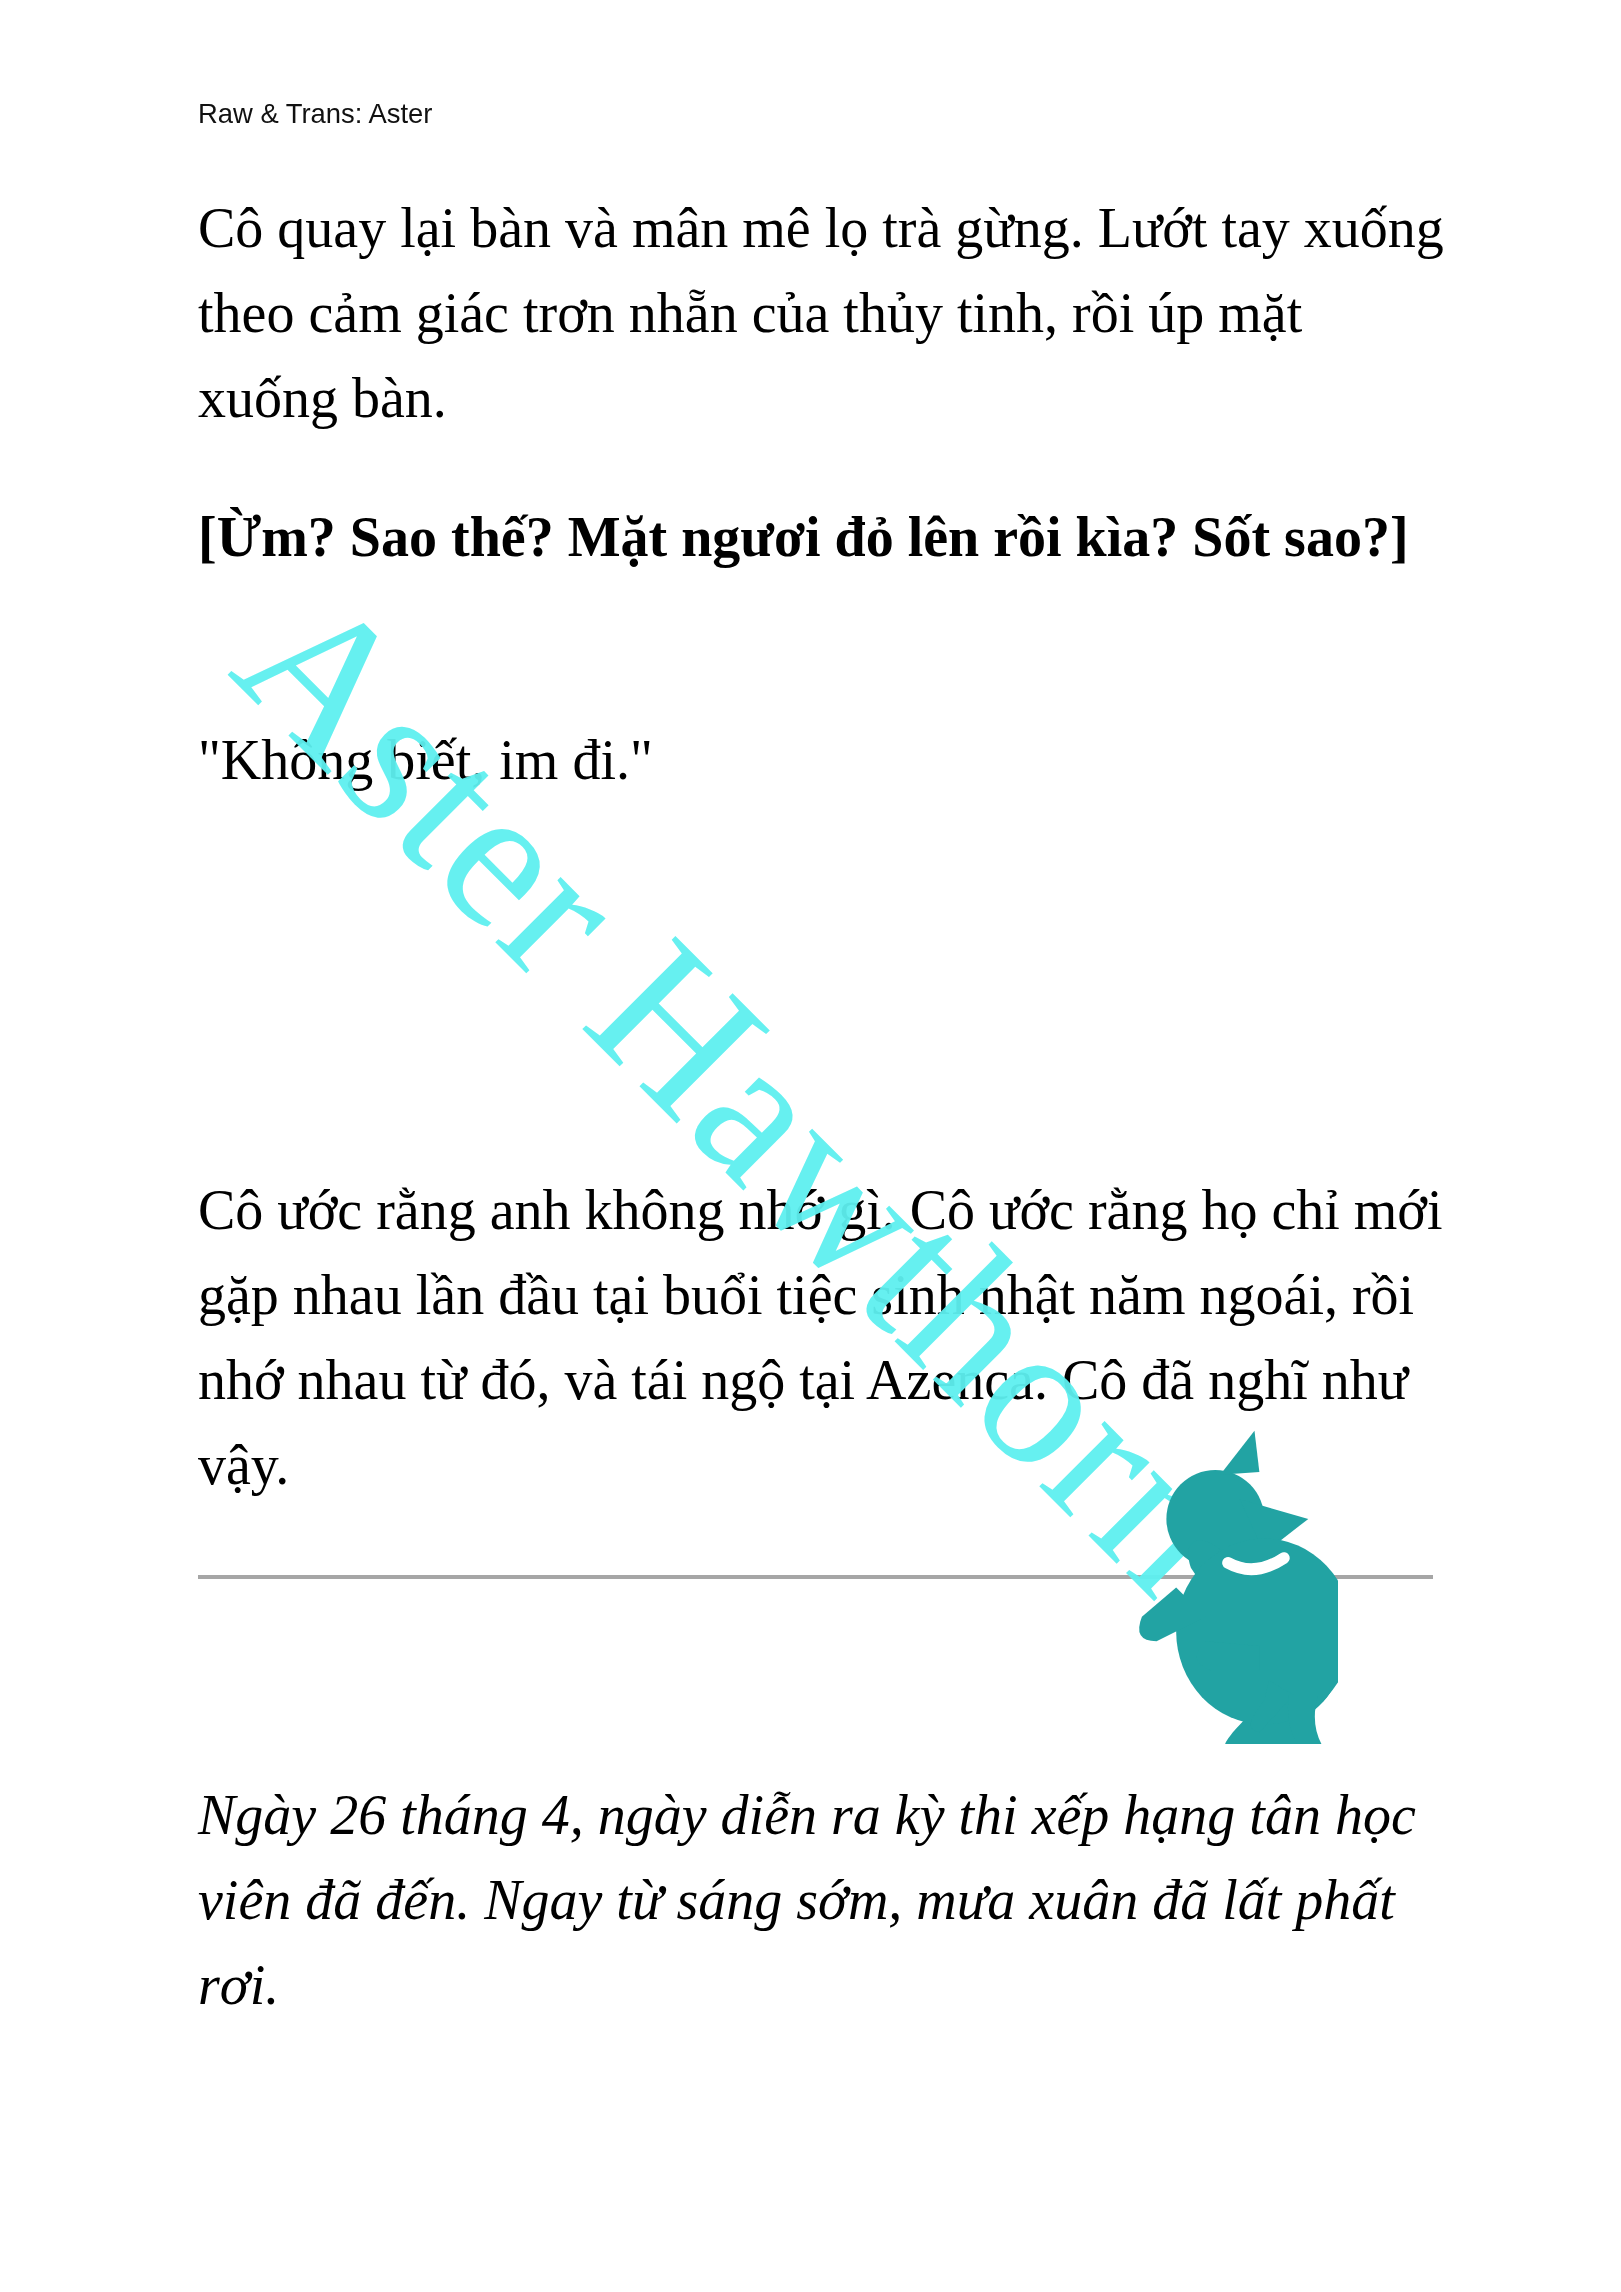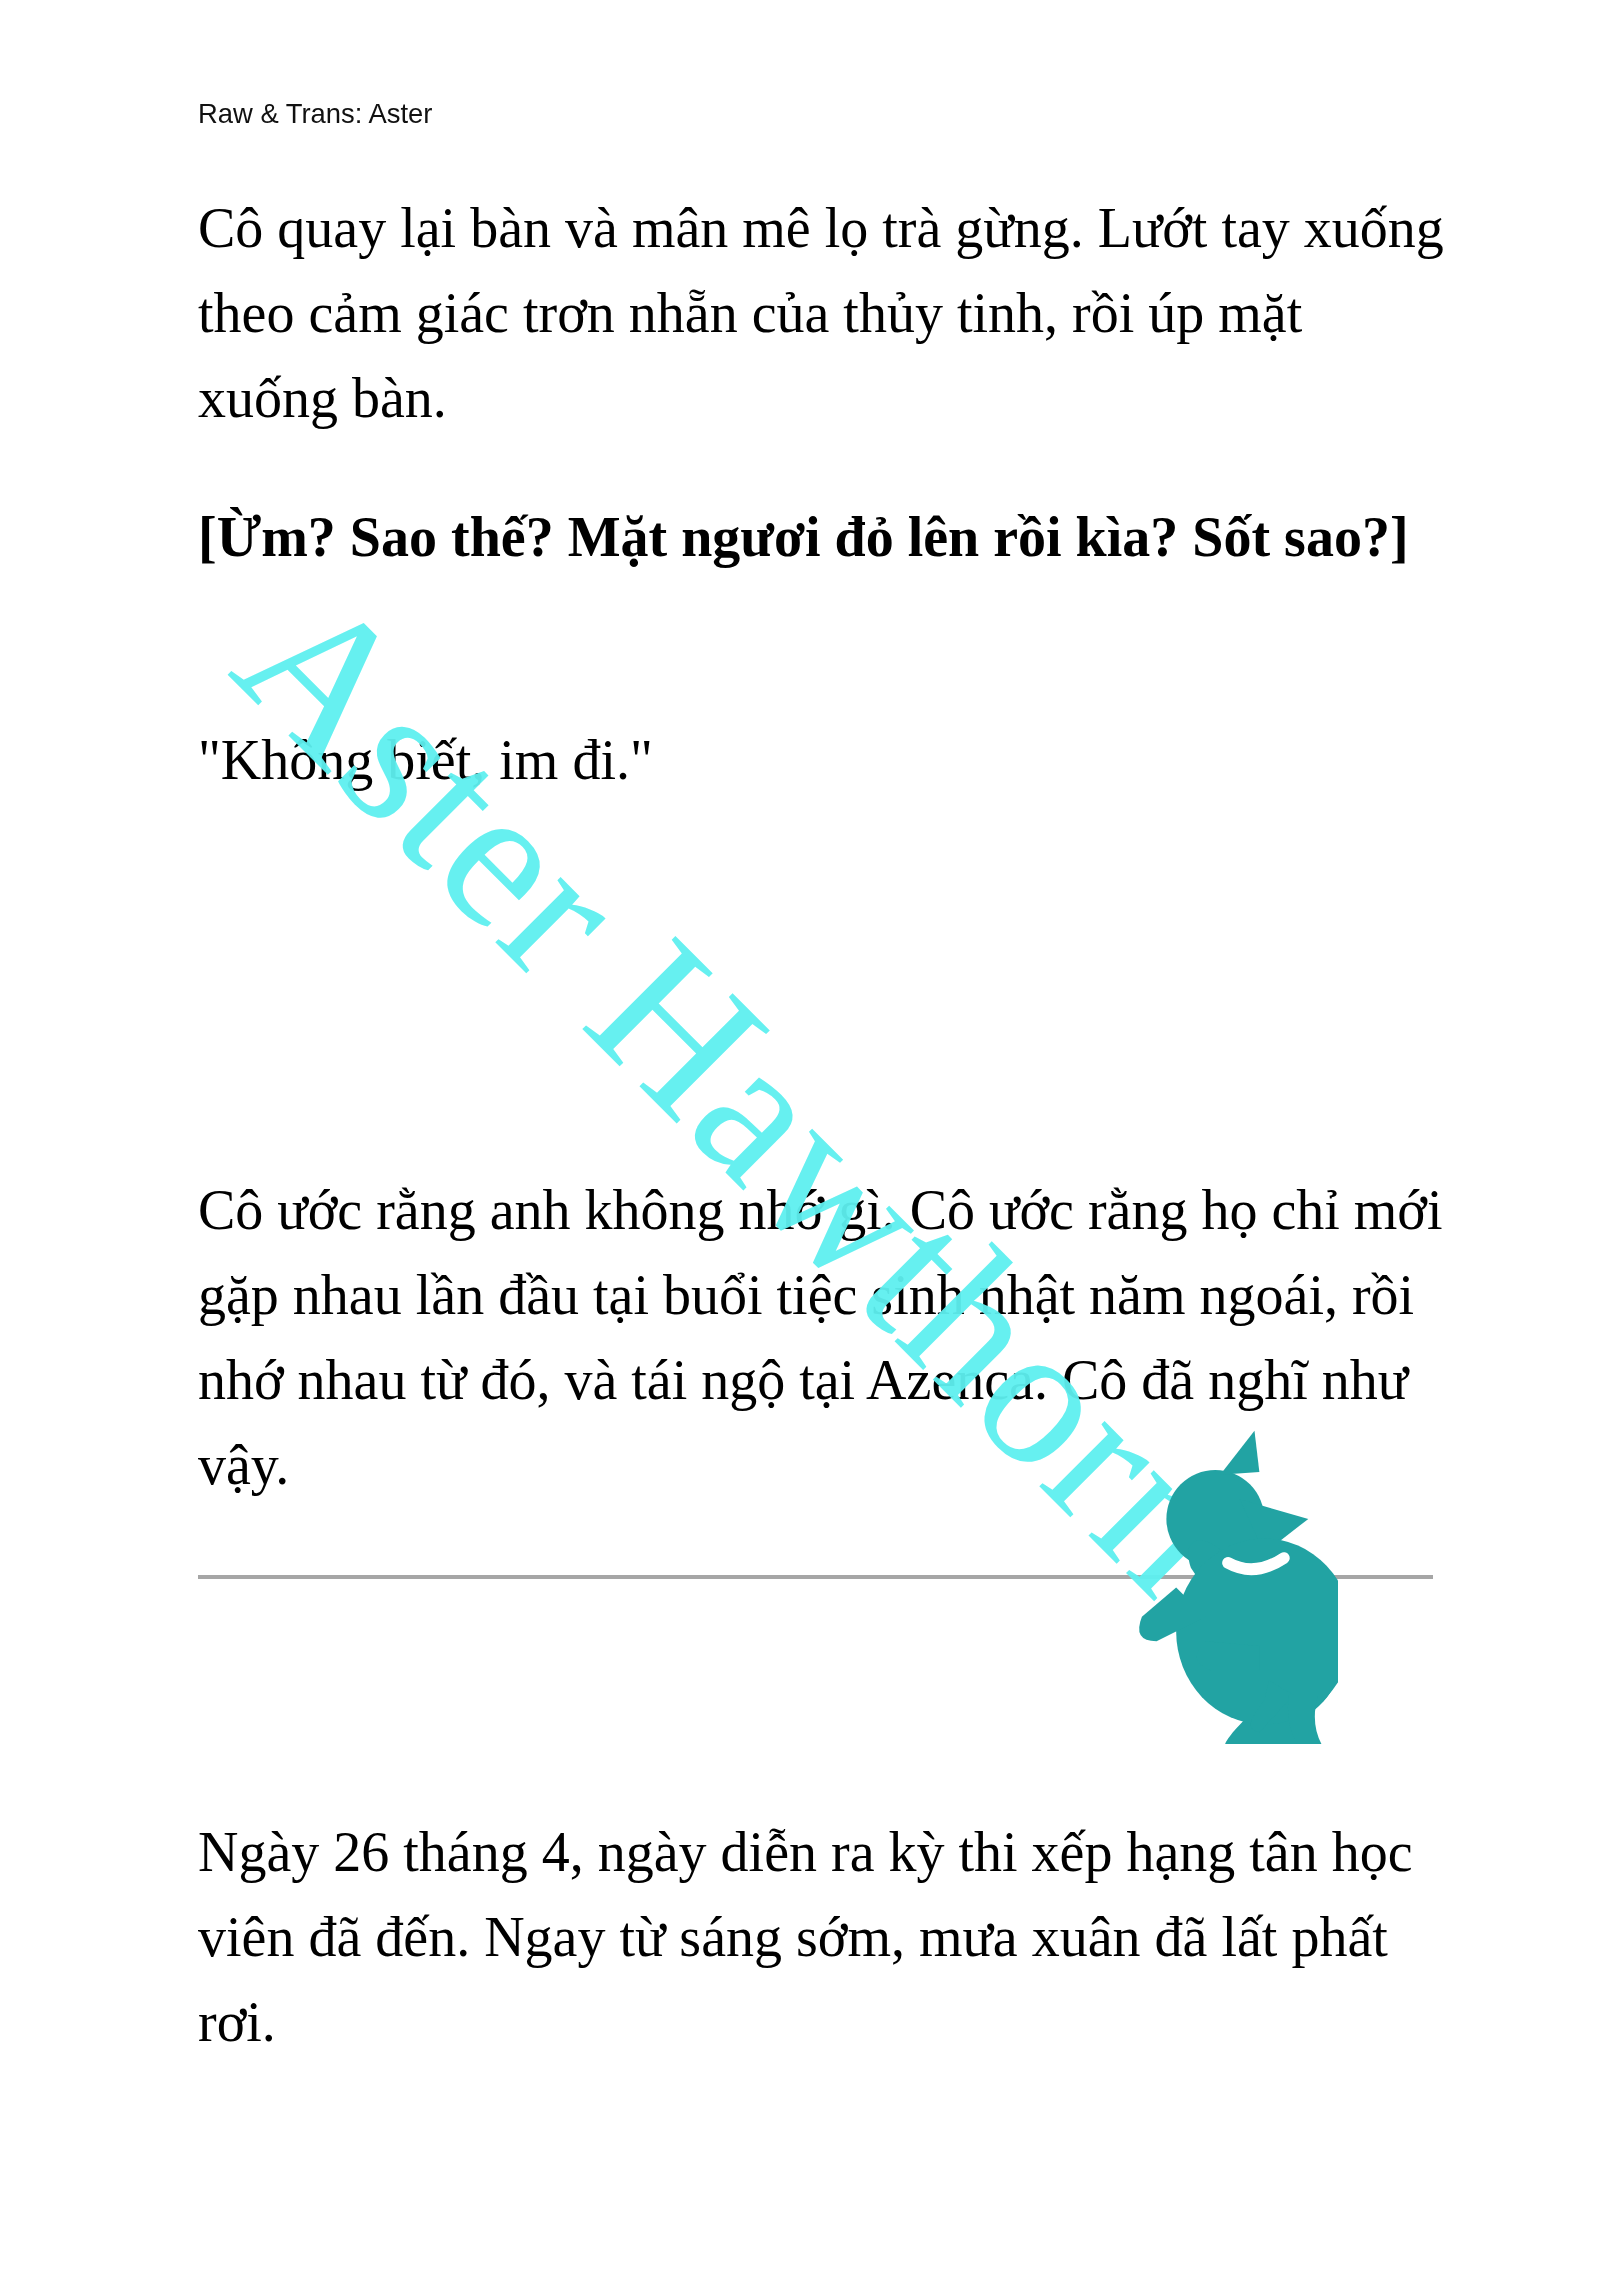--- a/index.html
+++ b/index.html
@@ -35,21 +35,21 @@
 <div class="page">
   <div class="header">Raw &amp; Trans: Aster</div>
 
   <p class="para" style="top:186px;">Cô quay lại bàn và mân mê lọ trà gừng. Lướt tay xuống theo cảm giác trơn nhẵn của thủy tinh, rồi úp mặt xuống bàn.</p>
   <p class="para" style="top:495px;font-weight:bold;">[Ừm? Sao thế? Mặt ngươi đỏ lên rồi kìa? Sốt sao?]</p>
   <p class="para" style="top:718px;">"Không biết, im đi."</p>
   <p class="para" style="top:1168px; width:1250px;">Cô ước rằng anh không nhớ gì. Cô ước rằng họ chỉ mới gặp nhau lần đầu tại buổi tiệc sinh nhật năm ngoái, rồi nhớ nhau từ đó, và tái ngộ tại Azenca. Cô đã nghĩ như vậy.</p>
 
   <div class="divider"></div>
 
-  <p class="para" style="top:1810px;">Ngày 26 tháng 4, ngày diễn ra kỳ thi xếp hạng tân học viên đã đến. Ngay từ sáng sớm, mưa xuân đã lất phất rơi.</p>
+  <p class="para" style="top:1773px;font-style:italic;">Ngày 26 tháng 4, ngày diễn ra kỳ thi xếp hạng tân học viên đã đến. Ngay từ sáng sớm, mưa xuân đã lất phất rơi.</p>
 
   <div class="watermark">Aster Hawthorn</div>
 
   <svg class="cat" viewBox="0 0 220 330">
     <g fill="#22a3a3">
 
       <circle cx="95" cy="100" r="50"></circle>
       <polygon points="100,55 140,52 135,10"></polygon>
       <polygon points="120,80 190,100 145,135"></polygon>
 

